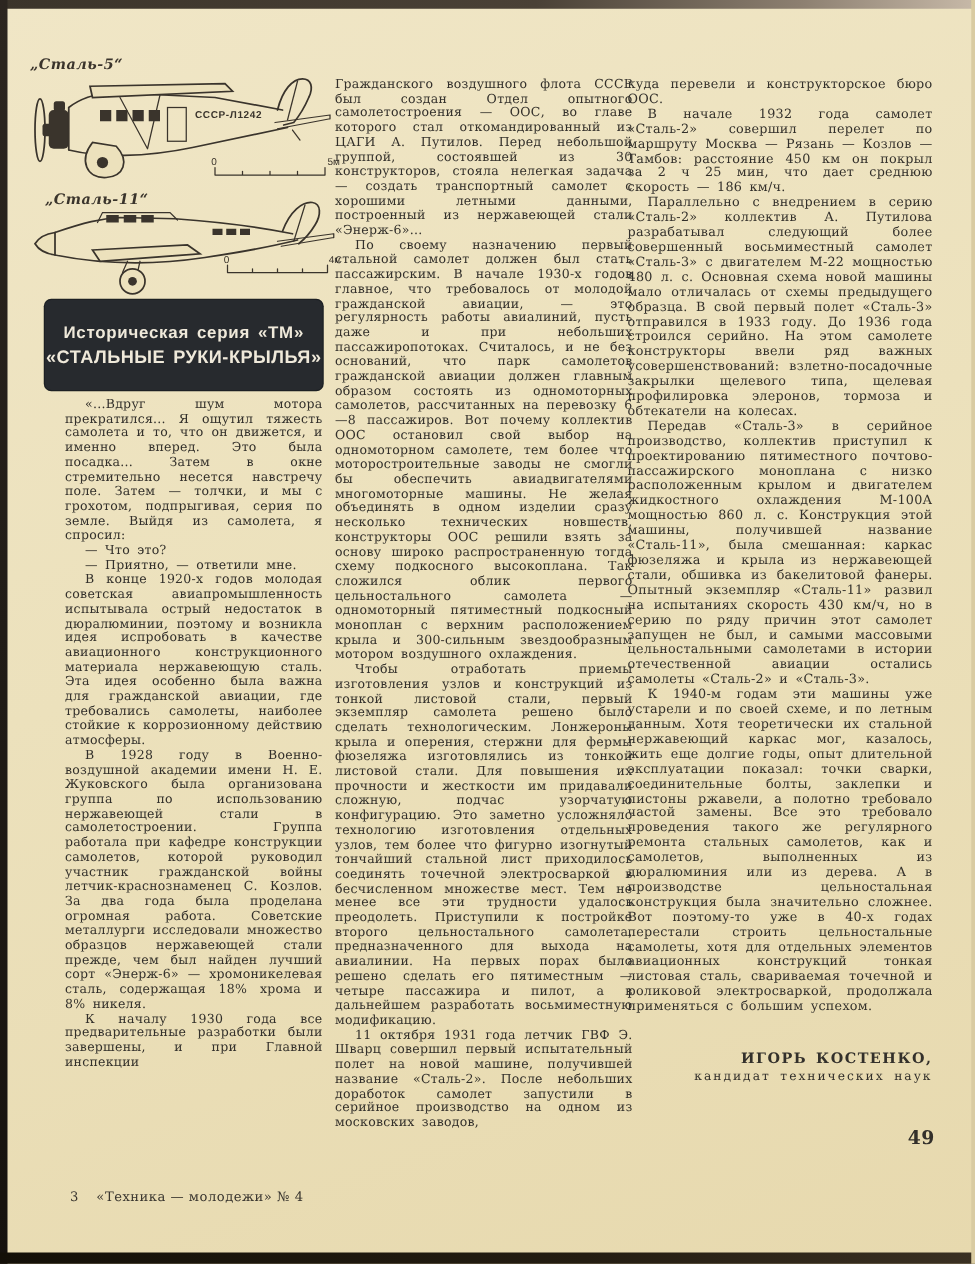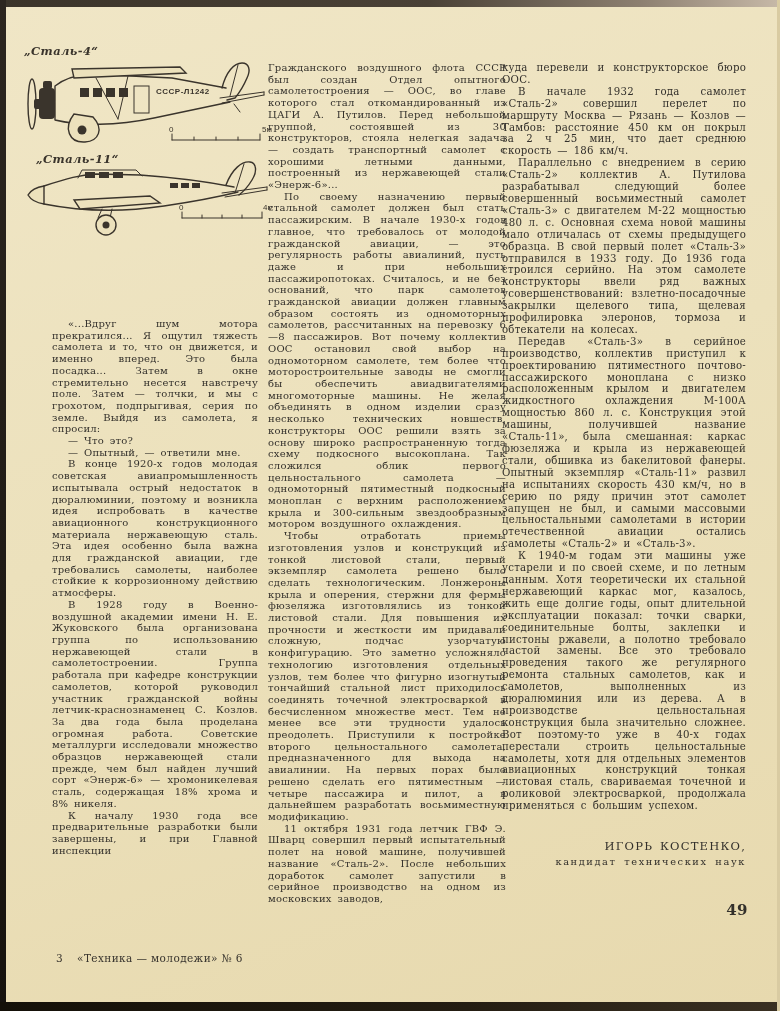--- a/index.html
+++ b/index.html
@@ -69,21 +69,21 @@
     word-spacing:2.4px;letter-spacing:.22px;
     overflow:visible;
   }
   .col p{margin:0;text-indent:16px;}
   .col p.cont{text-indent:0;}
   .col-1{left:52px;top:318px;width:206px;height:624px;}
   .col-2{left:268px;top:62px;width:238px;height:880px;}
   .col-3{left:502px;top:62px;width:244px;height:850px;font-size:10.2px;line-height:11.9px;}
 
   .byline{margin-top:16px;text-align:right;text-indent:0;}
-  .byline-author{font-weight:normal;font-size:11.5px;letter-spacing:1.2px;word-spacing:2px;margin-top:29px;}
+  .byline-author{font-weight:bold;font-size:11.5px;letter-spacing:1.2px;word-spacing:2px;margin-top:29px;}
   .byline-degree{font-size:9.8px;letter-spacing:1.6px;word-spacing:3px;margin-top:3px;}
 
   
   .footer{
     position:absolute;left:56px;top:952px;
     font-size:10.5px;color:#38342e;letter-spacing:.4px;
     display:flex;gap:14px;align-items:baseline;
   }
   .page-number{
     position:absolute;right:32px;top:901px;
@@ -94,21 +94,21 @@
 <body>
 
 <div class="scan">
 
   <div class="edge-top"></div>
   <div class="edge-left"></div>
   <div class="edge-bottom"></div>
   <div class="edge-right"></div>
 
   <div class="figure fig1">
-    <span class="fig-label">„Сталь-4“</span>
+    <span class="fig-label">„Сталь-5“</span>
     <svg width="250" height="100" viewBox="0 0 250 100">
 
       <ellipse class="draw" cx="10" cy="54" rx="4" ry="25"></ellipse>
       <rect class="fill-ink" x="12" y="49" width="7" height="10" rx="2"></rect>
 
       <rect class="fill-ink" x="17" y="38" width="16" height="31" rx="4"></rect>
       <rect class="fill-ink" x="21" y="31" width="9" height="8" rx="2"></rect>
 
       <path class="draw" d="M33 36 C 43 28, 55 25, 68 24 L 150 28 L 204 38 M33 70 C 58 76, 94 76, 132 68 L 208 52 M33 36 L33 70"></path>
 
@@ -170,25 +170,29 @@
       <circle class="fill-ink" cx="84" cy="71" r="3.5"></circle>
 
       <g>
         <path class="draw-thin" d="M160 64 L 240 64 M160 58 L160 64 M180 61 L180 64 M200 61 L200 64 M220 61 L220 64 M240 58 L240 64"></path>
         <text class="scale-text" x="157" y="56">0</text>
         <text class="scale-text" x="241" y="56">4м</text>
       </g>
     </svg>
   </div>
 
+  <div class="title-box">
+    <div class="title-line1">Историческая серия «ТМ»</div>
+    <div class="title-line2">«СТАЛЬНЫЕ РУКИ-КРЫЛЬЯ»</div>
+  </div>
 
   <div class="col col-1">
     <p>«...Вдруг шум мотора прекратился... Я ощутил тяжесть самолета и то, что он движется, и именно вперед. Это была посадка... Затем в окне стремительно несется навстречу поле. Затем — толчки, и мы с грохотом, подпрыгивая, серия по земле. Выйдя из самолета, я спросил:</p>
     <p>— Что это?</p>
-    <p>— Опытный, — ответили мне.</p>
+    <p>— Приятно, — ответили мне.</p>
     <p>В конце 1920-х годов молодая советская авиапромышленность испытывала острый недостаток в дюралюминии, поэтому и возникла идея испробовать в качестве авиационного конструкционного материала нержавеющую сталь. Эта идея особенно была важна для гражданской авиации, где требовались самолеты, наиболее стойкие к коррозионному действию атмосферы.</p>
     <p>В 1928 году в Военно-воздушной академии имени Н. Е. Жуковского была организована группа по использованию нержавеющей стали в самолетостроении. Группа работала при кафедре конструкции самолетов, которой руководил участник гражданской войны летчик-краснознаменец С. Козлов. За два года была проделана огромная работа. Советские металлурги исследовали множество образцов нержавеющей стали прежде, чем был найден лучший сорт «Энерж-6» — хромоникелевая сталь, содержащая 18% хрома и 8% никеля.</p>
     <p>К началу 1930 года все предварительные разработки были завершены, и при Главной инспекции</p>
   </div>
 
   <div class="col col-2">
     <p class="cont">Гражданского воздушного флота СССР был создан Отдел опытного самолетостроения — ООС, во главе которого стал откомандированный из ЦАГИ А. Путилов. Перед небольшой группой, состоявшей из 30 конструкторов, стояла нелегкая задача — создать транспортный самолет с хорошими летными данными, построенный из нержавеющей стали «Энерж-6»...</p>
     <p>По своему назначению первый стальной самолет должен был стать пассажирским. В начале 1930-х годов главное, что требовалось от молодой гражданской авиации, — это регулярность работы авиалиний, пусть даже и при небольших пассажиропотоках. Считалось, и не без оснований, что парк самолетов гражданской авиации должен главным образом состоять из одномоторных самолетов, рассчитанных на перевозку 6—8 пассажиров. Вот почему коллектив ООС остановил свой выбор на одномоторном самолете, тем более что моторостроительные заводы не смогли бы обеспечить авиадвигателями многомоторные машины. Не желая объединять в одном изделии сразу несколько технических новшеств, конструкторы ООС решили взять за основу широко распространенную тогда схему подкосного высокоплана. Так сложился облик первого цельностального самолета — одномоторный пятиместный подкосный моноплан с верхним расположением крыла и 300-сильным звездообразным мотором воздушного охлаждения.</p>
     <p>Чтобы отработать приемы изготовления узлов и конструкций из тонкой листовой стали, первый экземпляр самолета решено было сделать технологическим. Лонжероны крыла и оперения, стержни для фермы фюзеляжа изготовлялись из тонкой листовой стали. Для повышения их прочности и жесткости им придавали сложную, подчас узорчатую конфигурацию. Это заметно усложняло технологию изготовления отдельных узлов, тем более что фигурно изогнутый тончайший стальной лист приходилось соединять точечной электросваркой в бесчисленном множестве мест. Тем не менее все эти трудности удалось преодолеть. Приступили к постройке второго цельностального самолета, предназначенного для выхода на авиалинии. На первых порах было решено сделать его пятиместным — четыре пассажира и пилот, а в дальнейшем разработать восьмиместную модификацию.</p>
     <p>11 октября 1931 года летчик ГВФ Э. Шварц совершил первый испытательный полет на новой машине, получившей название «Сталь-2». После небольших доработок самолет запустили в серийное производство на одном из московских заводов,</p>
@@ -201,17 +205,17 @@
     <p>Передав «Сталь-3» в серийное производство, коллектив приступил к проектированию пятиместного почтово-пассажирского моноплана с низко расположенным крылом и двигателем жидкостного охлаждения М-100А мощностью 860 л. с. Конструкция этой машины, получившей название «Сталь-11», была смешанная: каркас фюзеляжа и крыла из нержавеющей стали, обшивка из бакелитовой фанеры. Опытный экземпляр «Сталь-11» развил на испытаниях скорость 430 км/ч, но в серию по ряду причин этот самолет запущен не был, и самыми массовыми цельностальными самолетами в истории отечественной авиации остались самолеты «Сталь-2» и «Сталь-3».</p>
     <p>К 1940-м годам эти машины уже устарели и по своей схеме, и по летным данным. Хотя теоретически их стальной нержавеющий каркас мог, казалось, жить еще долгие годы, опыт длительной эксплуатации показал: точки сварки, соединительные болты, заклепки и пистоны ржавели, а полотно требовало частой замены. Все это требовало проведения такого же регулярного ремонта стальных самолетов, как и самолетов, выполненных из дюралюминия или из дерева. А в производстве цельностальная конструкция была значительно сложнее. Вот поэтому-то уже в 40-х годах перестали строить цельностальные самолеты, хотя для отдельных элементов авиационных конструкций тонкая листовая сталь, свариваемая точечной и роликовой электросваркой, продолжала применяться с большим успехом.</p>
     <div class="byline">
       <div class="byline-author">ИГОРЬ КОСТЕНКО,</div>
       <div class="byline-degree">кандидат технических наук</div>
     </div>
   </div>
 
   <div class="footer">
     <span>3</span>
-    <span>«Техника — молодежи» № 6</span>
+    <span>«Техника — молодежи» № 4</span>
   </div>
   <div class="page-number">49</div>
 
 </div>
 
 </body></html>

